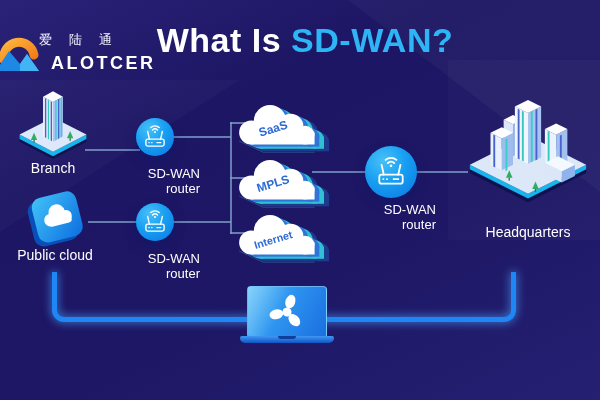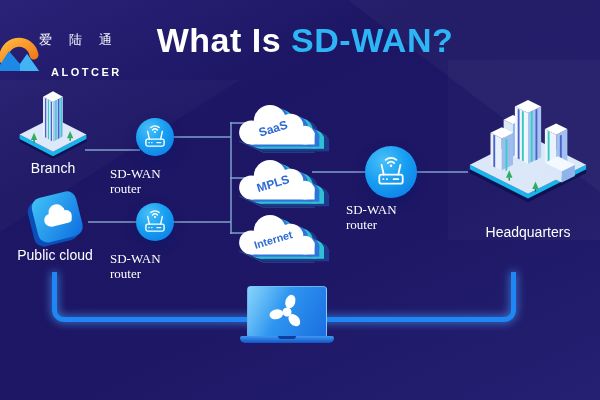--- a/index.html
+++ b/index.html
@@ -19,36 +19,36 @@
   .tline{position:absolute;background:#7fa0c9;opacity:.75;}
 
   .uline{position:absolute;left:52px;top:272px;width:464px;height:50px;
          border-left:5px solid #1e86f5;border-right:5px solid #1e86f5;border-bottom:5px solid #1e86f5;
          border-radius:0 0 12px 12px;
          filter:drop-shadow(0 0 5px rgba(70,165,255,.95));}
 
   .node{position:absolute;}
   .node svg{display:block;margin:0 auto;}
   .nlabel{position:absolute;left:0;right:0;text-align:center;font-size:14px;color:#fff;}
-  .rlabel{position:absolute;left:0;right:0;text-align:left;font-size:13px;color:#fff;font-family:Liberation Serif, serif;}
+  .rlabel{position:absolute;left:0;right:0;text-align:right;font-size:13px;color:#fff;}
 
   .rcircle{margin:0 auto;border-radius:50%;
            background:radial-gradient(circle at 35% 28%,#48c0f8 0%,#179ef2 45%,#0b76e2 100%);
            box-shadow:0 5px 12px rgba(0,25,110,.4);
            display:flex;align-items:center;justify-content:center;}
   .rcircle.small{width:38px;height:38px;}
   .rcircle.big{width:52px;height:52px;}
 
   .cloud-node{position:absolute;width:96px;height:57px;}
 
   
   .logo-icon{position:absolute;left:-6px;top:27px;}
   .logo-text{position:absolute;left:39px;top:33px;line-height:1;}
   .logo-cn{font-size:13px;letter-spacing:17px;color:#f4f6ff;white-space:nowrap;}
-  .logo-en{font-size:11px;font-weight:700;letter-spacing:2.5px;color:#ffffff;margin-top:21px;padding-left:12px;}
+  .logo-en{font-size:18px;font-weight:700;letter-spacing:2.5px;color:#ffffff;margin-top:8px;padding-left:12px;}
   .title{position:absolute;left:140px;top:21px;width:330px;text-align:center;
          font-size:34px;font-weight:700;letter-spacing:.5px;white-space:nowrap;}
   .title .hl{color:#2db5f5;}
 
   
   .laptop-screen{position:absolute;left:37px;top:2px;width:80px;height:51px;
       border:1px solid rgba(170,225,255,.55);border-radius:4px 4px 2px 2px;
       background:linear-gradient(118deg,#59c2f8 0%,#2e94f0 45%,#1a6fe0 100%);
       display:flex;align-items:center;justify-content:center;}
   .laptop-screen::after{content:"";position:absolute;inset:0;border-radius:3px;

